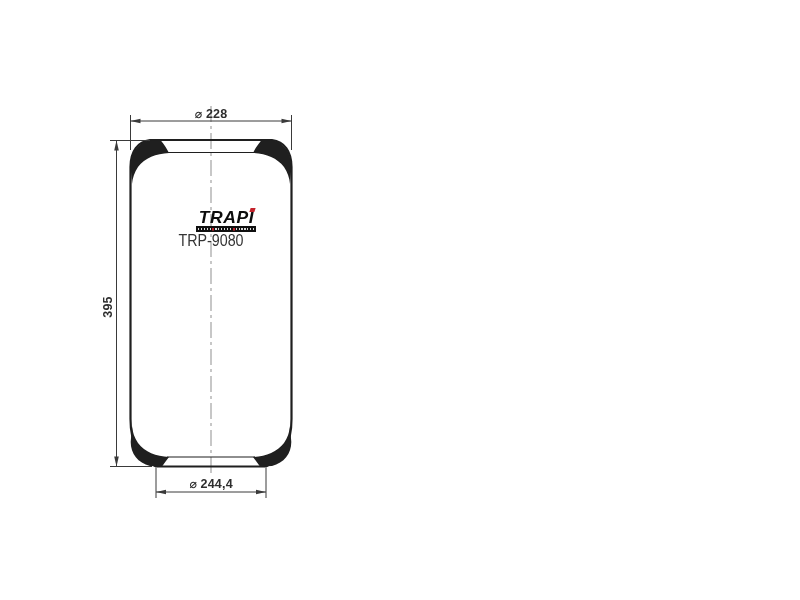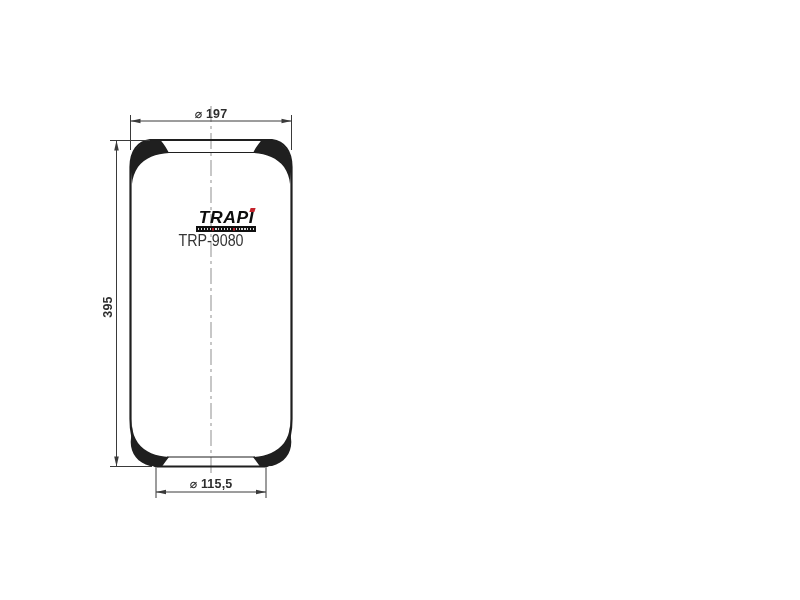--- a/index.html
+++ b/index.html
@@ -99,23 +99,23 @@
 
     <g class="dim">
       <line x1="156" y1="468" x2="156" y2="498"></line>
       <line x1="266" y1="468" x2="266" y2="498"></line>
       <line x1="156" y1="492" x2="266" y2="492"></line>
       <polygon points="156,492 166,489.7 166,494.3"></polygon>
       <polygon points="266,492 256,489.7 256,494.3"></polygon>
     </g>
   </svg>
 
-  <div class="lbl dim-top">⌀ 197</div>
+  <div class="lbl dim-top">⌀ 228</div>
   <div class="lbl dim-left">395</div>
-  <div class="lbl dim-bottom">⌀ 115,5</div>
+  <div class="lbl dim-bottom">⌀ 244,4</div>
 
   <div class="logo">
     <span class="logo-text">TRAPI</span>
     <span class="logo-dot"></span>
     <div class="logo-banner"></div>
   </div>
 
   <div class="part">TRP-9080</div>
 
 </div>

